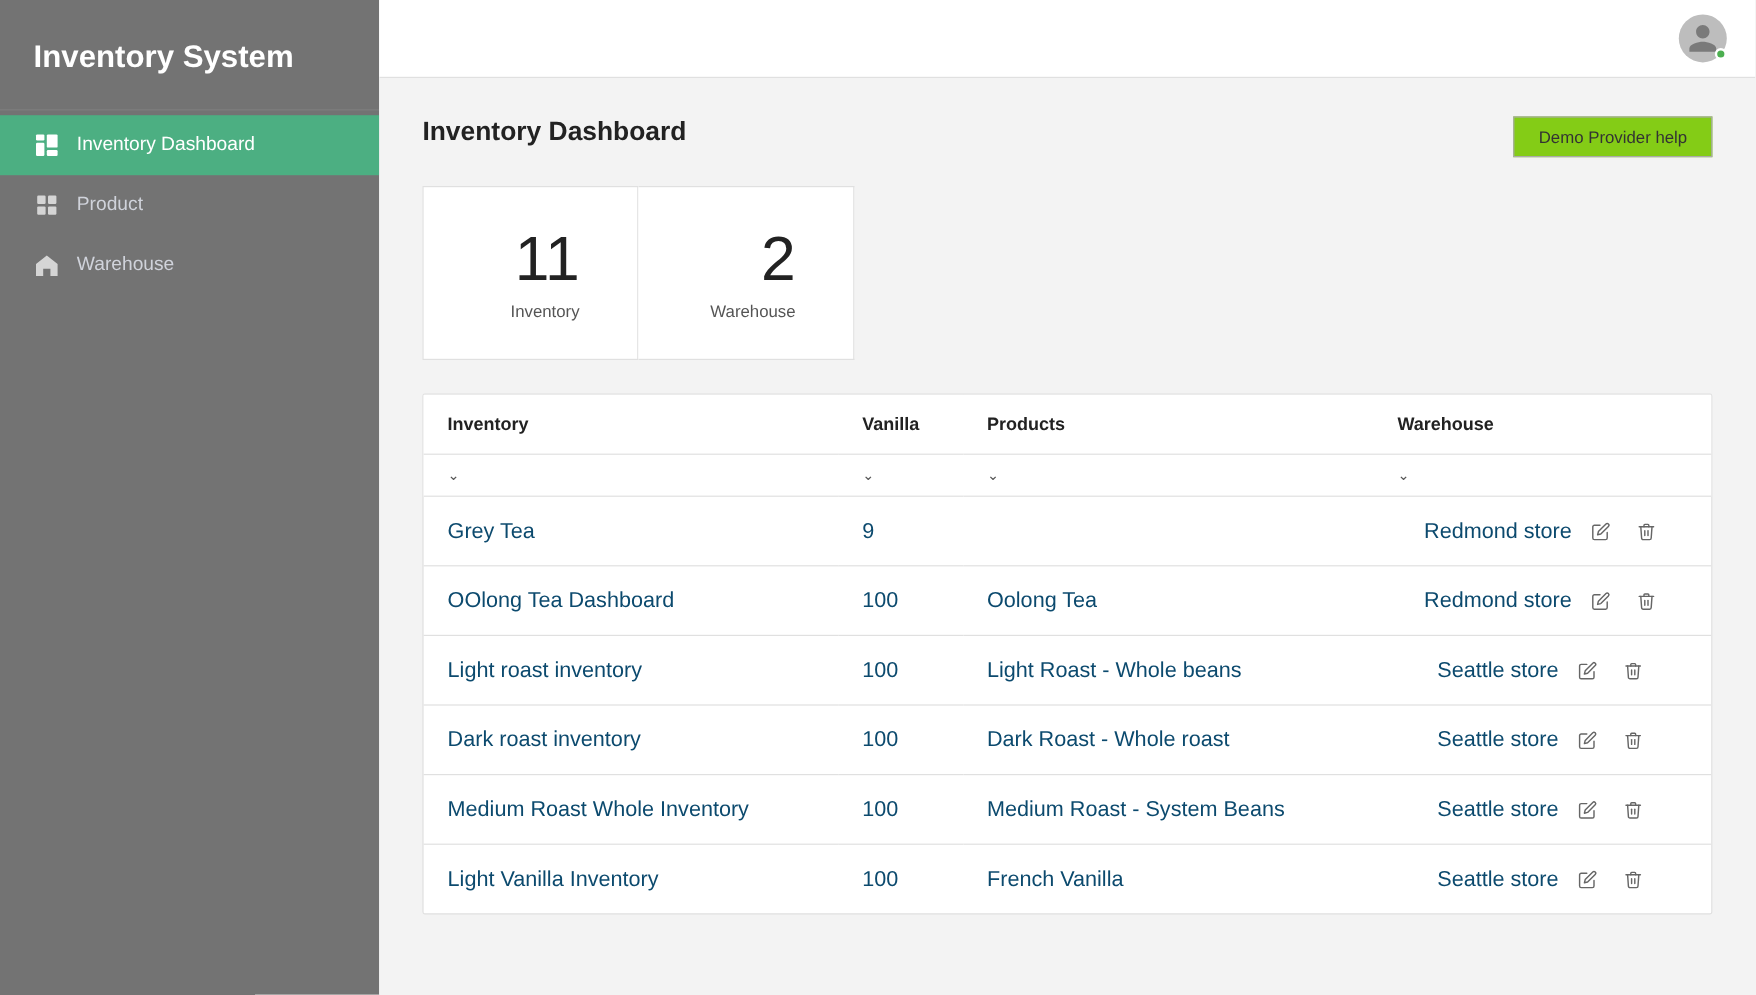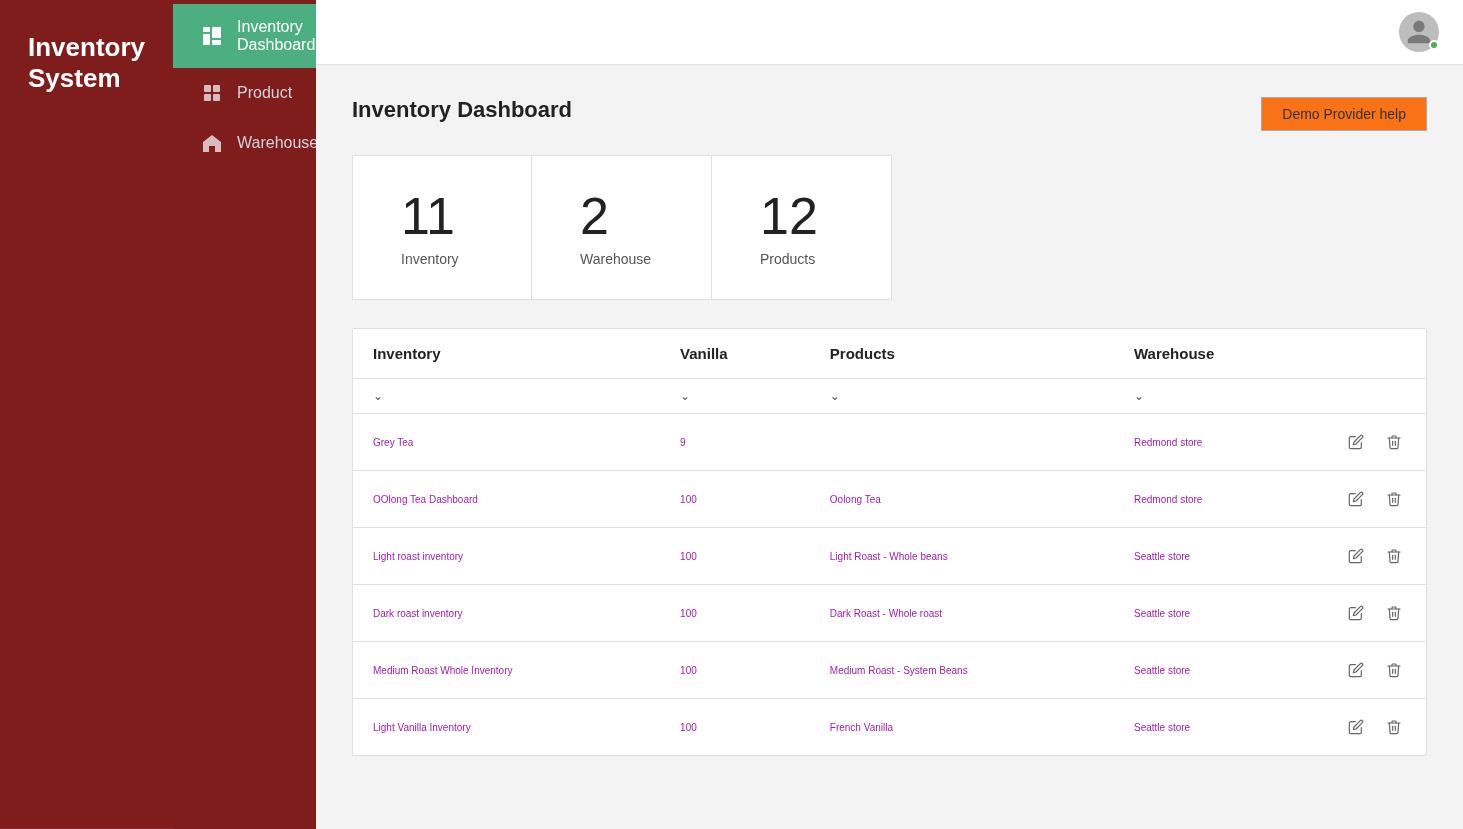--- a/index.html
+++ b/index.html
@@ -8,23 +8,24 @@
       background: #f3f3f3;
       display: flex;
       height: 829px;
       overflow: hidden;
     }
 
     
     .sidebar {
       width: 316px;
       min-width: 316px;
-      background: #7f1d1d;
+      background: #737373;
       color: #fff;
       display: flex;
+      flex-direction: column;
       height: 100%;
     }
     .sidebar-title {
       padding: 32px 28px 28px 28px;
       font-size: 26px;
       font-weight: 700;
       line-height: 1.2;
       border-bottom: 1px solid rgba(255,255,255,0.08);
     }
     .sidebar-nav {
@@ -117,40 +118,40 @@
       align-items: flex-start;
       margin-bottom: 24px;
     }
     .page-title {
       font-size: 22px;
       font-weight: 600;
       color: #222;
     }
     .help-button {
       border: 1px solid #aaa;
-      background: #f97316;
+      background: #84cc16;
       padding: 8px 20px;
       font-size: 14px;
       cursor: pointer;
       color: #333;
     }
 
     
     .stats-row {
       display: flex;
       gap: 0;
       margin-bottom: 28px;
     }
     .stat-card {
       background: #fff;
       border: 1px solid #e0e0e0;
       padding: 32px 48px;
       display: flex;
       flex-direction: column;
-      align-items: flex-start;
+      align-items: flex-end;
       justify-content: center;
       min-width: 180px;
     }
     .stat-card + .stat-card {
       border-left: none;
     }
     .stat-number {
       font-size: 52px;
       font-weight: 400;
       color: #222;
@@ -206,42 +207,42 @@
       color: #555;
     }
     tbody tr {
       border-bottom: 1px solid #e0e0e0;
     }
     tbody tr:last-child {
       border-bottom: none;
     }
     tbody td {
       padding: 18px 20px;
-      color: #a21caf;
-      font-size: 10px;
+      color: #0c4a6e;
+      font-size: 18px;
     }
     .action-cell {
       display: flex;
       align-items: center;
       gap: 14px;
     }
     .action-btn {
       background: none;
       border: none;
       cursor: pointer;
       color: #666;
       font-size: 16px;
       padding: 2px 4px;
       display: flex;
       align-items: center;
     }
     .warehouse-cell {
       display: flex;
       align-items: center;
-      justify-content: space-between;
+      justify-content: center;
       gap: 12px;
     }
   </style>
 </head>
 <body>
 
 <aside class="sidebar">
   <div class="sidebar-title">Inventory System</div>
   <nav class="sidebar-nav">
 
@@ -302,24 +303,20 @@
     </div>
 
     <div class="stats-row">
       <div class="stat-card">
         <span class="stat-number">11</span>
         <span class="stat-label">Inventory</span>
       </div>
       <div class="stat-card">
         <span class="stat-number">2</span>
         <span class="stat-label">Warehouse</span>
-      </div>
-      <div class="stat-card">
-        <span class="stat-number">12</span>
-        <span class="stat-label">Products</span>
       </div>
     </div>
 
     <div class="table-container">
       <table>
         <thead>
           <tr>
             <th>
               <span class="th-inner">
                 <span>Inventory</span>

